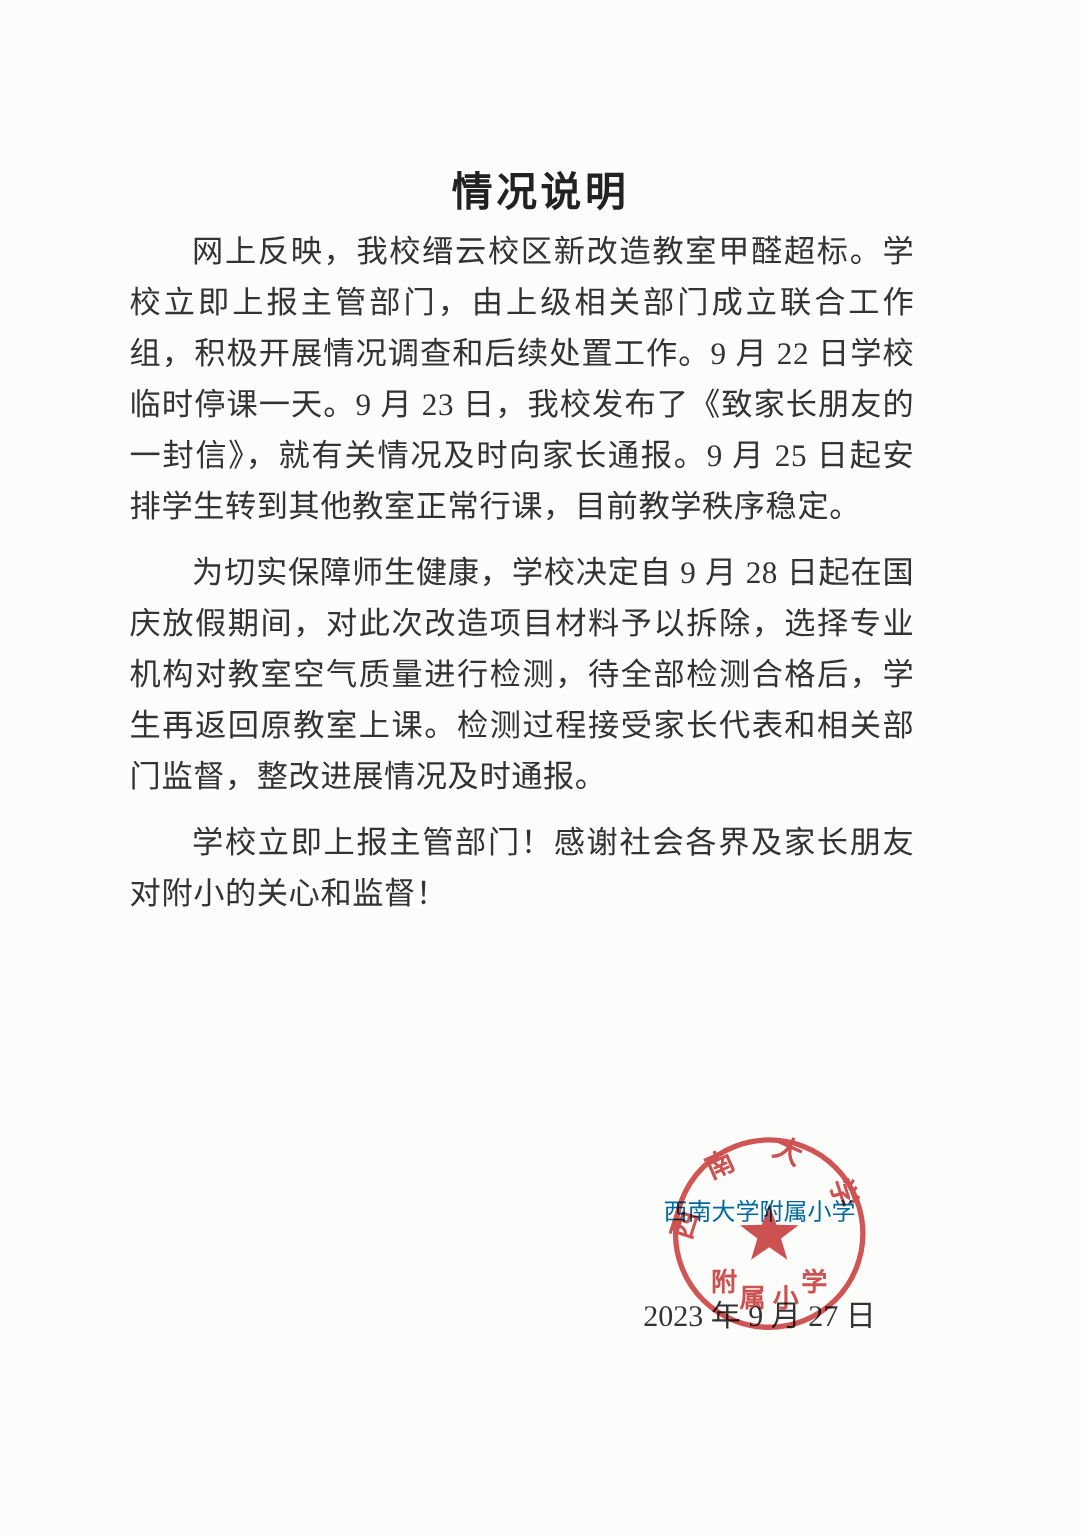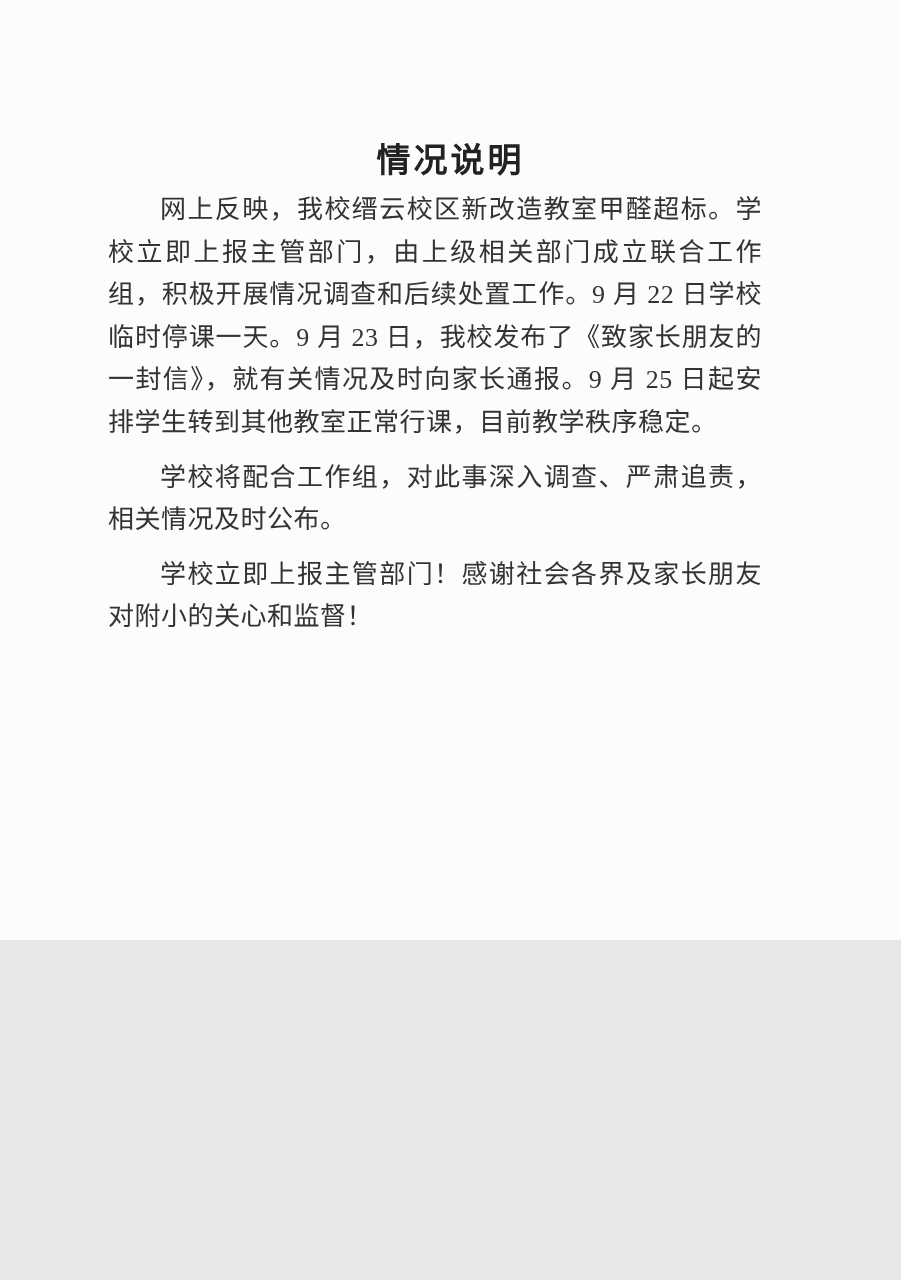--- a/index.html
+++ b/index.html
@@ -1,19 +1,19 @@
 <!DOCTYPE html>
 <html lang="zh-CN"><head>
 <meta charset="utf-8">
 <style>
   html, body { margin: 0; padding: 0; background: #e8e8e8; }
   .page {
     position: relative;
     width: 901px;
-    height: 940px;
+    height: 1280px;
     margin: 0 auto;
     background: #fcfcfb;
     overflow: hidden;
     font-family: "Liberation Serif", "DejaVu Serif", serif;
     color: #2f2f2f;
   }
   .doc-title {
     position: absolute;
     top: 110px;
     left: 0;
@@ -75,21 +75,21 @@
 </style>
 </head>
 <body>
 
 <div class="page">
 
   <h1 class="doc-title">情况说明</h1>
 
   <div class="body-block">
     <p>网上反映，我校缙云校区新改造教室甲醛超标。学校立即上报主管部门，由上级相关部门成立联合工作组，积极开展情况调查和后续处置工作。9 月 22 日学校临时停课一天。9 月 23 日，我校发布了《致家长朋友的一封信》，就有关情况及时向家长通报。9 月 25 日起安排学生转到其他教室正常行课，目前教学秩序稳定。</p>
-    <p>学校将配合工作组，对此事深入调查、严肃追责，相关情况及时公布。</p>
+    <p>为切实保障师生健康，学校决定自 9 月 28 日起在国庆放假期间，对此次改造项目材料予以拆除，选择专业机构对教室空气质量进行检测，待全部检测合格后，学生再返回原教室上课。检测过程接受家长代表和相关部门监督，整改进展情况及时通报。</p>
     <p>学校立即上报主管部门！感谢社会各界及家长朋友对附小的关心和监督！</p>
   </div>
 
   <div class="sig-school">西南大学附属小学</div>
 
   <div class="sig-date">2023 年 9 月 27 日</div>
 
   <div class="seal">
     <svg viewBox="0 0 170 170" xmlns="http://www.w3.org/2000/svg">
       <circle cx="85" cy="85" r="79" fill="none" stroke="#cd4040" stroke-width="4.5"></circle>

